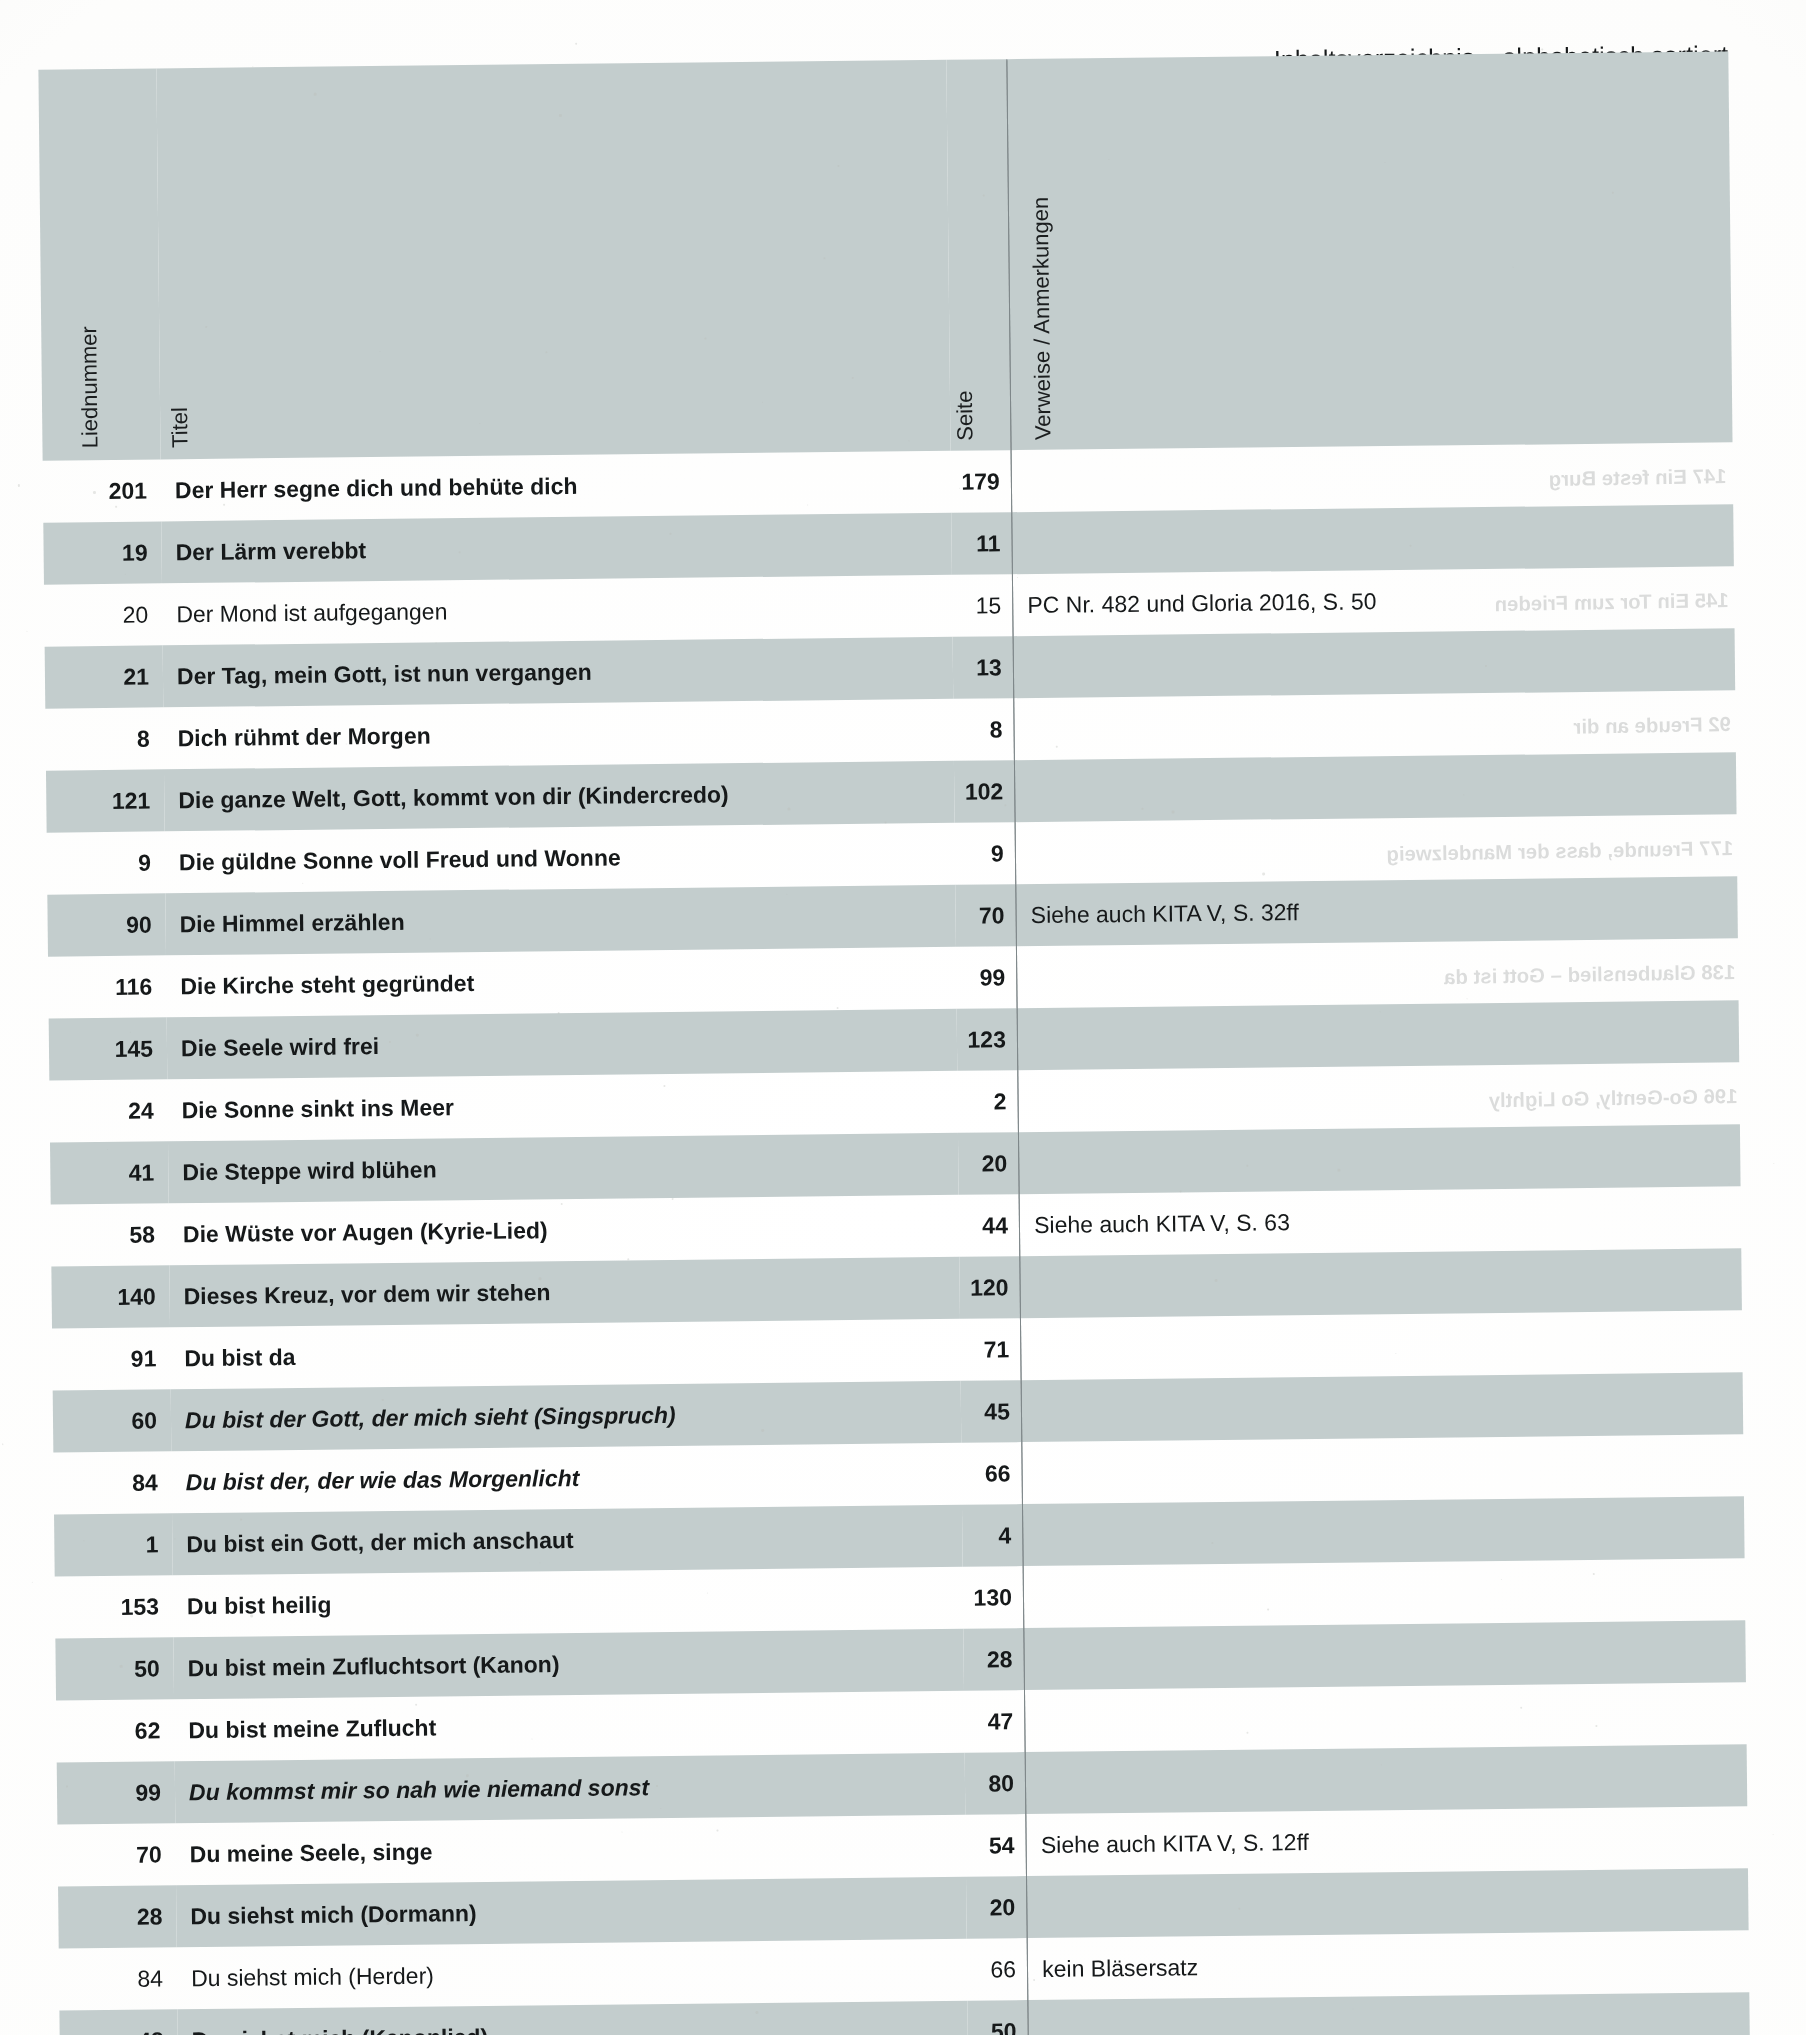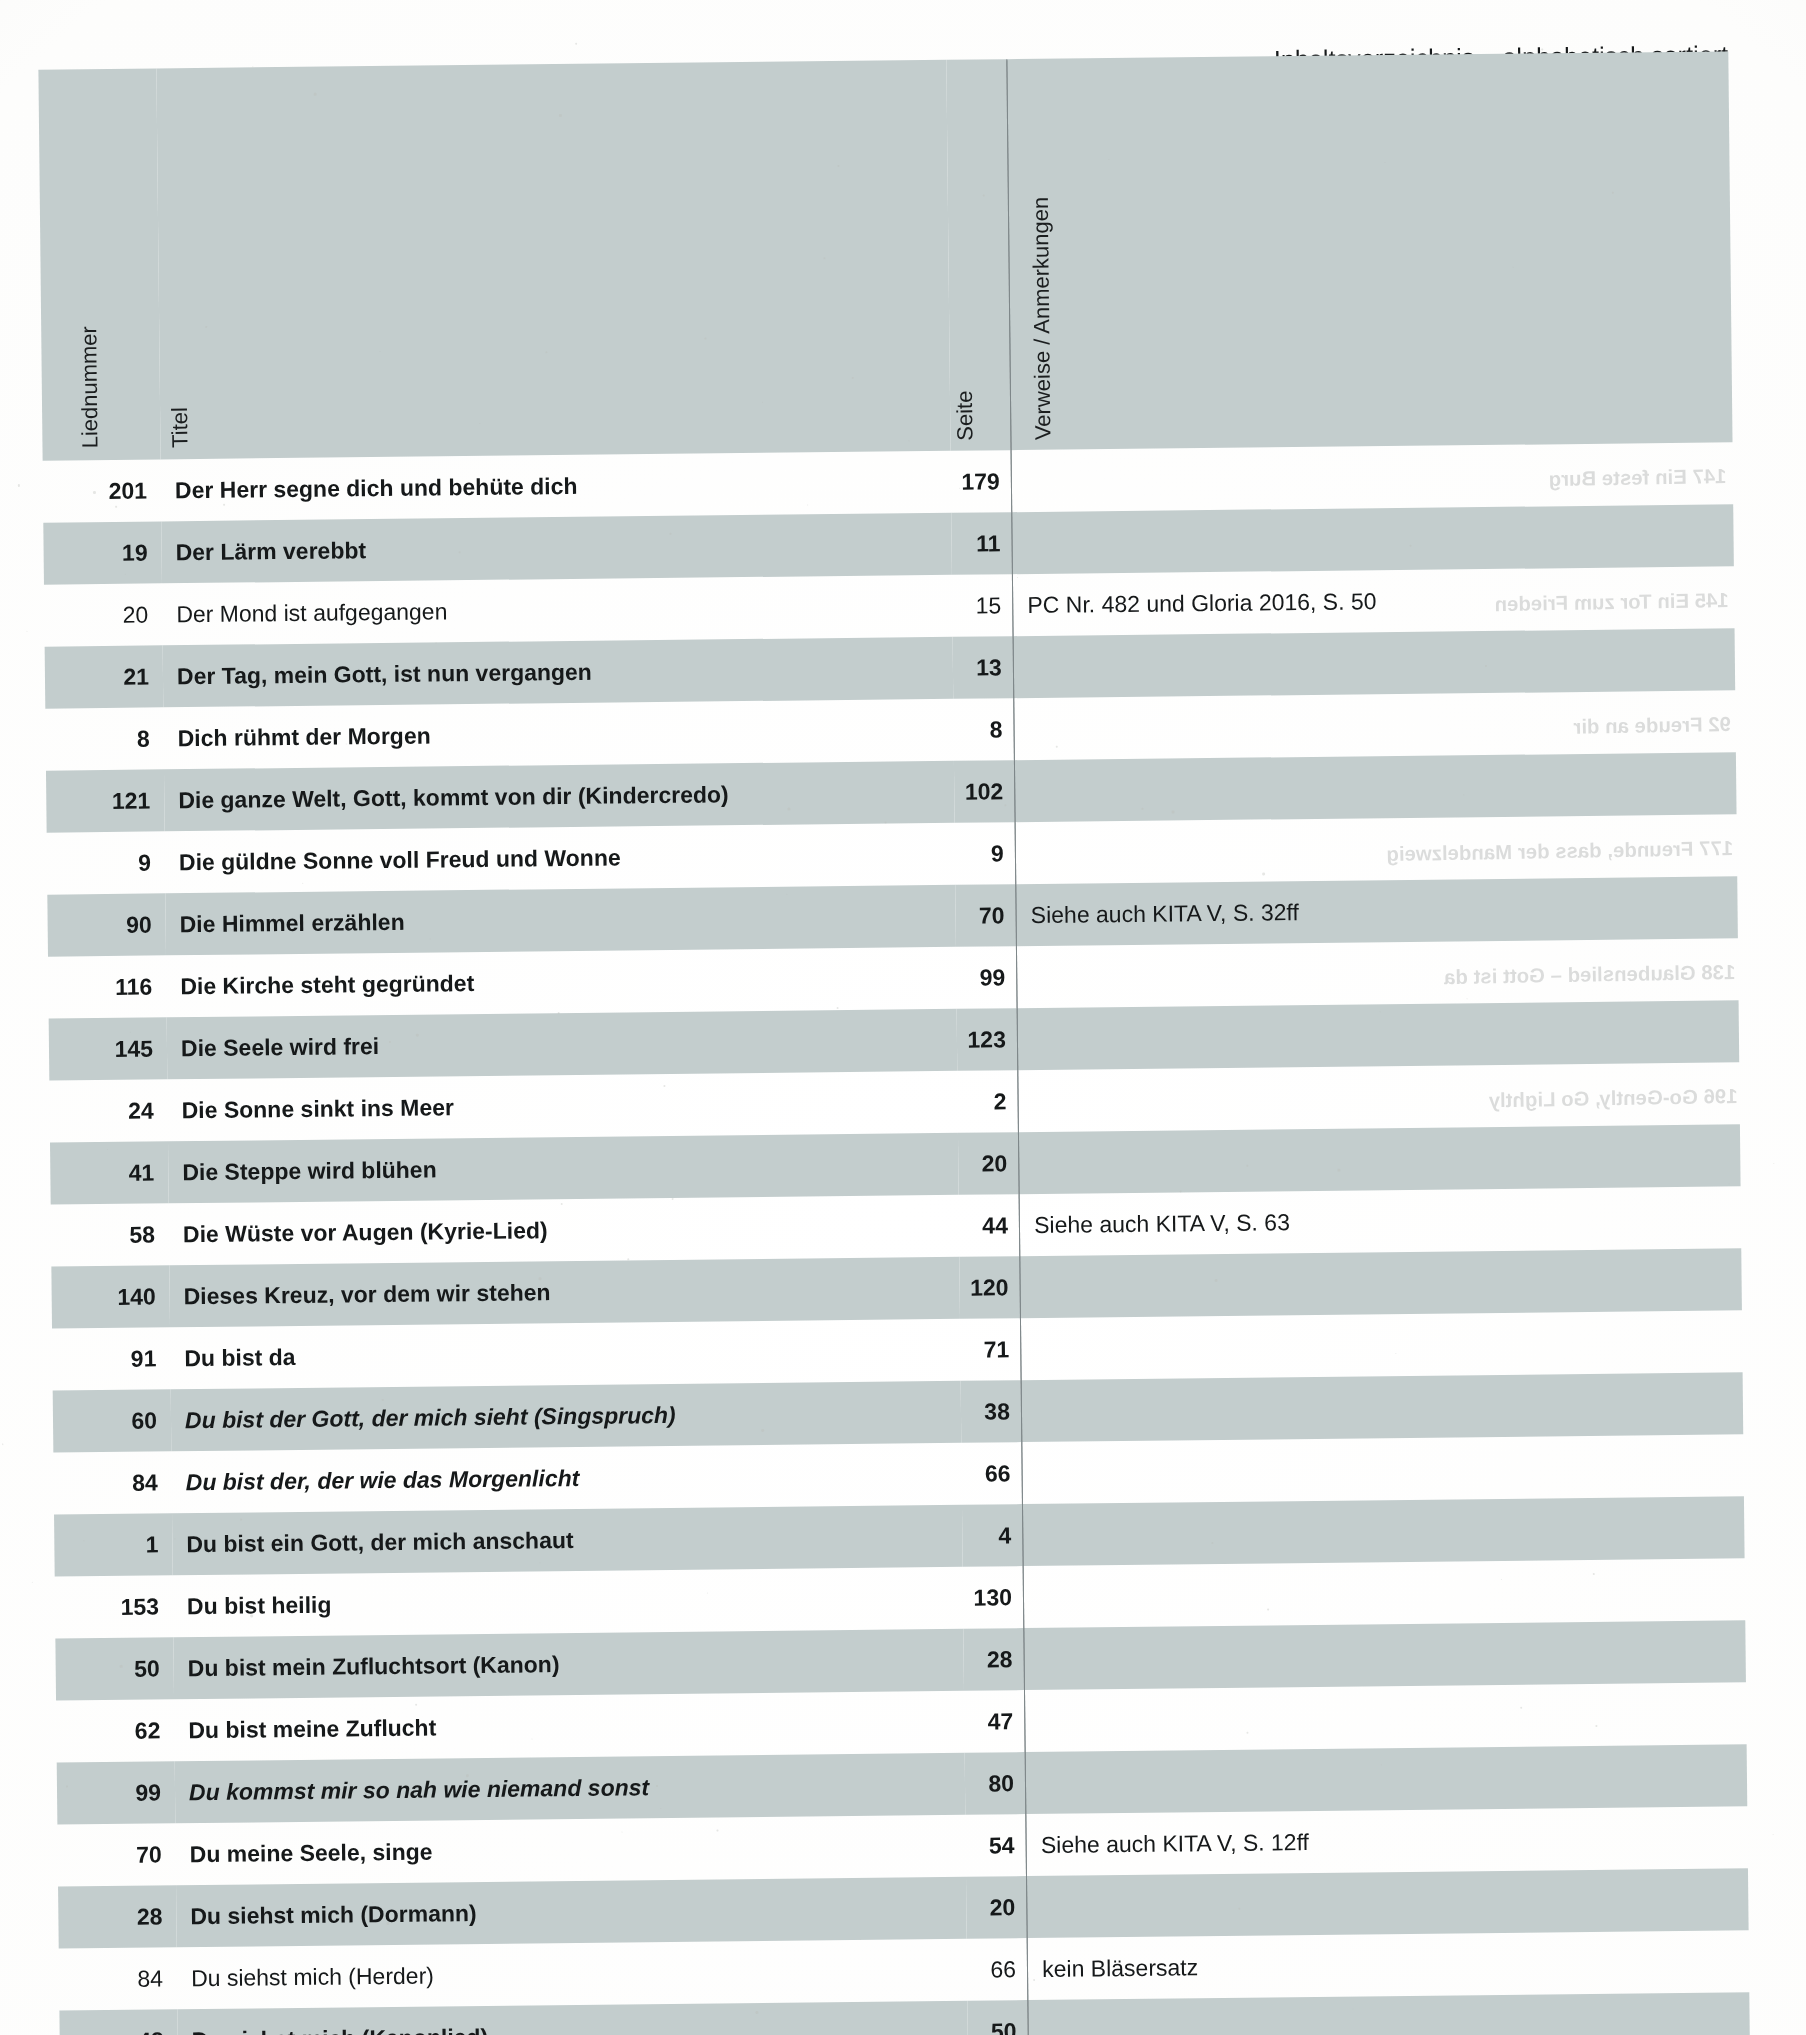--- a/index.html
+++ b/index.html
@@ -319,21 +319,21 @@
             </tr>
             <tr class="plain">
               <td class="num">91</td>
               <td class="title">Du bist da</td>
               <td class="page">71</td>
               <td class="note"></td>
             </tr>
             <tr class="shaded s-italic">
               <td class="num">60</td>
               <td class="title">Du bist der Gott, der mich sieht (Singspruch)</td>
-              <td class="page">38</td>
+              <td class="page">45</td>
               <td class="note"></td>
             </tr>
             <tr class="plain s-italic">
               <td class="num">84</td>
               <td class="title">Du bist der, der wie das Morgenlicht</td>
               <td class="page">66</td>
               <td class="note"></td>
             </tr>
             <tr class="shaded">
               <td class="num">1</td>

